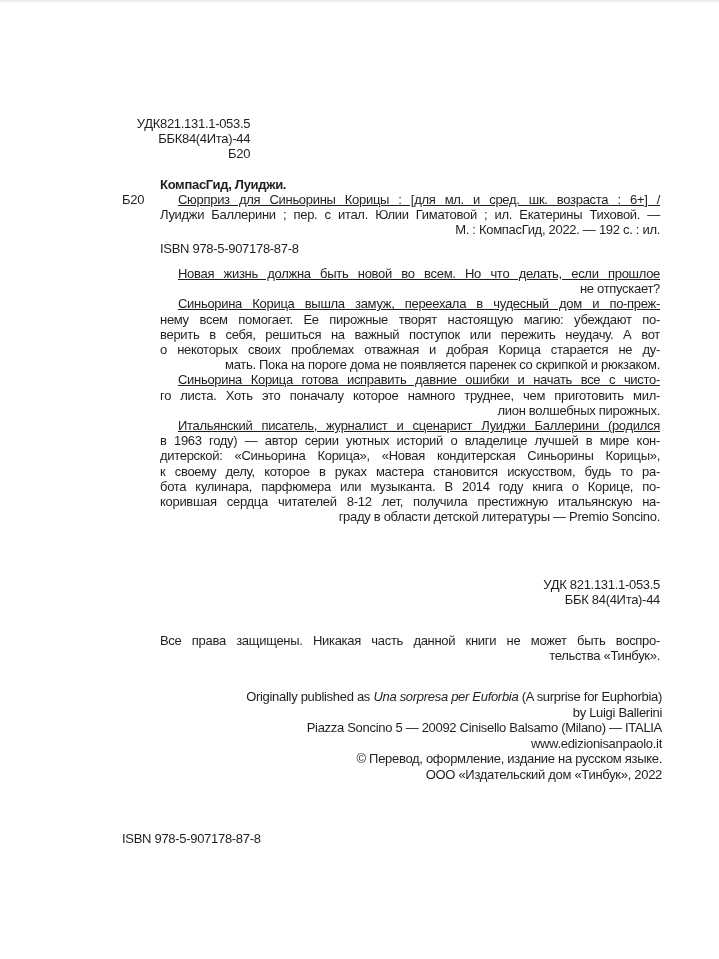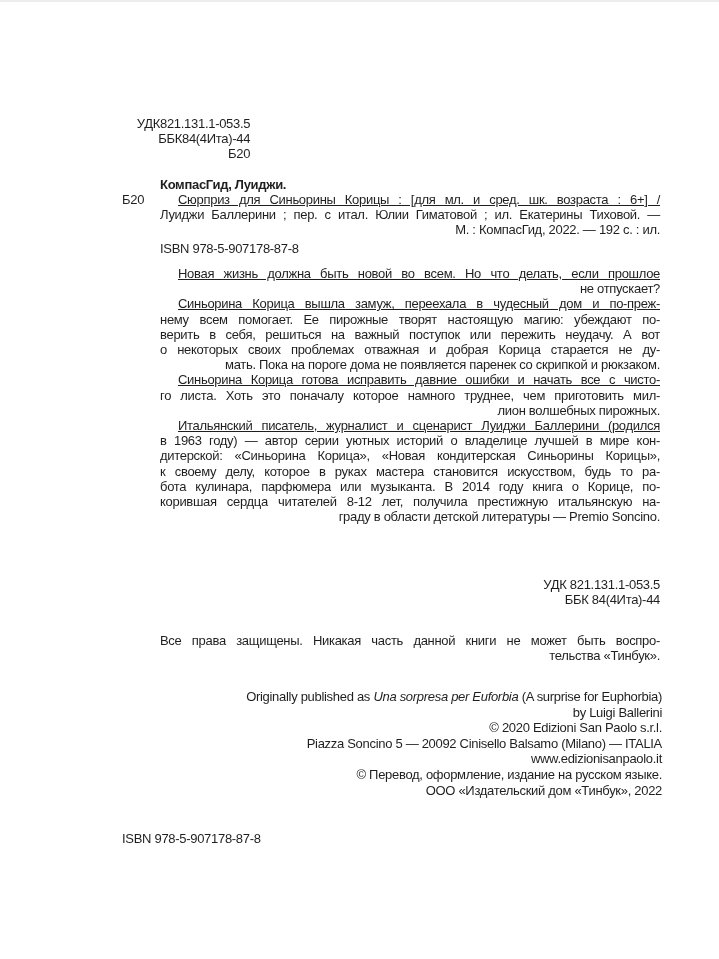--- a/index.html
+++ b/index.html
@@ -109,21 +109,20 @@
     <div class="line just">Все права защищены. Никакая часть данной книги не может быть воспро-</div>
     <div class="line">тельства «Тинбук».</div>
   </div>
 
 <div class="block colophon">
   <div class="line">
     <span>Originally published as </span><span class="italic">Una sorpresa per Euforbia</span><span> (A surprise for Euphorbia)</span>
   </div>
   <div>
       <div class="line">by Luigi Ballerini</div>
-      <div class="line">© 2020 Edizioni San Paolo s.r.l.</div>
       <div class="line">Piazza Soncino 5 — 20092 Cinisello Balsamo (Milano) — ITALIA</div>
       <div class="line">www.edizionisanpaolo.it</div>
       <div class="line">© Перевод, оформление, издание на русском языке.</div>
       <div class="line">ООО «Издательский дом «Тинбук», 2022</div>
     </div>
 </div>
 
 <div class="block isbn-bottom">ISBN 978-5-907178-87-8</div>
 
 </body></html>

